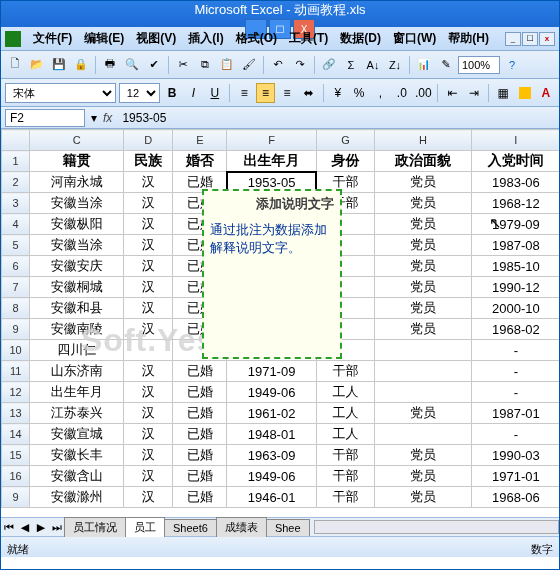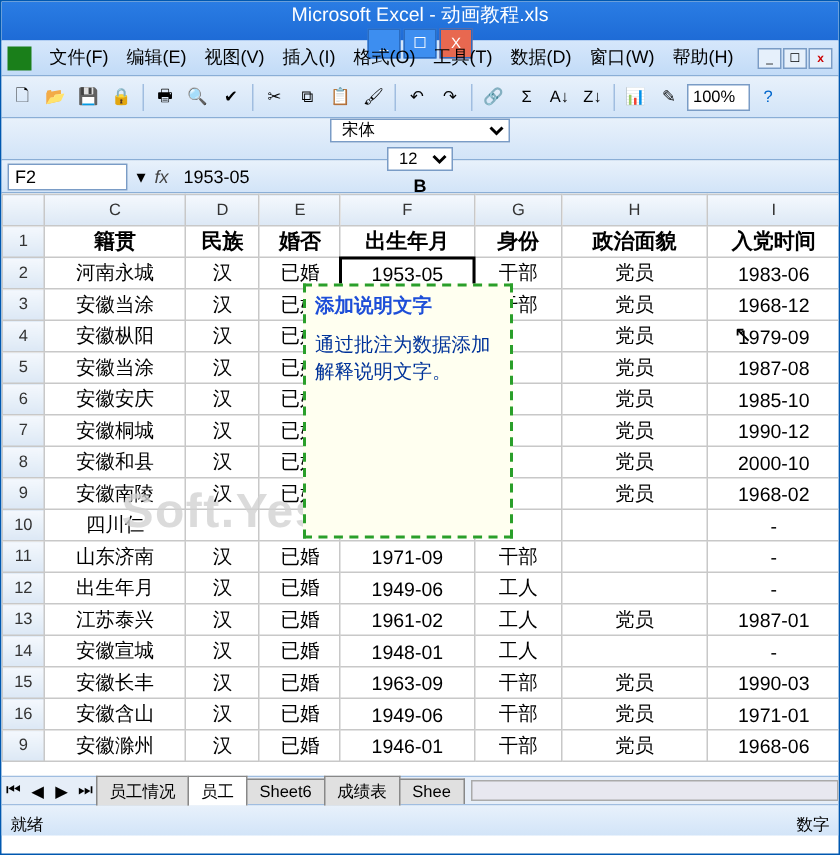--- a/index.html
+++ b/index.html
@@ -5,29 +5,29 @@
 * { box-sizing: border-box; margin: 0; padding: 0; }
 body { font-family: "宋体", SimSun, Arial, sans-serif; font-size: 12px; background: #fff; width: 560px; height: 570px; overflow: hidden; border: 1px solid #0058b0; }
 .titlebar { background: linear-gradient(#2a7de4, #1e6bd6); height: 26px; color: #fff; display: flex; align-items: center; padding: 0 4px; flex-direction: column; }
 .titlebar .icon { width: 16px; height: 16px; background: #1a7f1a; margin-right: 6px; display: inline-block; }
 .titlebar .title { flex: 1; font-size: 13px; }
 .winbtns { display: flex; gap: 2px; }
 .winbtn { width: 22px; height: 20px; background: #3d8ef0; border: 1px solid #2a6bc0; display: flex; align-items: center; justify-content: center; color: #fff; font-size: 10px; cursor: pointer; }
 .winbtn.close { background: #e86850; }
 .menubar { background: linear-gradient(#d6e7fb, #c2dbf7); height: 24px; display: flex; align-items: center; padding: 0 4px; border-bottom: 1px solid #8aaed6; }
 .menubar .mlogo { width: 16px; height: 16px; background: #1a7f1a; margin-right: 6px; }
-.menuitem { padding: 2px 6px; cursor: pointer; color: #000; }
+.menuitem { padding: 2px 6px; cursor: pointer; color: #000; font-weight: bold; }
 .mdiwin { margin-left: auto; display: flex; gap: 1px; }
 .mdibtn { width: 16px; height: 14px; border: 1px solid #7a9cc6; background: #e6f0fb; font-size: 8px; display: flex; align-items: center; justify-content: center; cursor: pointer; }
 .mdibtn.x { color: #c00; font-weight: bold; }
 .toolbar { background: linear-gradient(#e8f1fb, #d2e4f8); height: 28px; display: flex; align-items: center; padding: 0 4px; border-bottom: 1px solid #8aaed6; gap: 2px; }
 .tbtn { width: 20px; height: 20px; display: flex; align-items: center; justify-content: center; cursor: pointer; border-radius: 2px; font-size: 11px; }
 .tsep { width: 1px; height: 18px; background: #a0bde0; margin: 0 2px; }
 .tinput { width: 42px; height: 18px; background: #fff; border: 1px solid #7a9cc6; font-size: 11px; padding: 0 3px; }
-.fmtbar { background: linear-gradient(#e8f1fb, #d2e4f8); height: 28px; display: flex; align-items: center; padding: 0 4px; border-bottom: 1px solid #8aaed6; gap: 3px; flex-direction: column; }
+.fmtbar { background: linear-gradient(#e8f1fb, #d2e4f8); height: 28px; display: flex; align-items: center; padding: 0 4px; border-bottom: 1px solid #8aaed6; gap: 3px; }
 .fmtsel { height: 20px; background: #fff; border: 1px solid #7a9cc6; font-size: 11px; padding: 0 3px; }
 .fmtbtn { width: 20px; height: 20px; display: flex; align-items: center; justify-content: center; cursor: pointer; font-size: 12px; }
 .fmtbtn.active { background: #ffd870; border: 1px solid #c0a030; }
 .swatch { width: 12px; height: 12px; display: inline-block; }
 .formulabar { background: linear-gradient(#e8f1fb, #d2e4f8); height: 22px; display: flex; align-items: center; padding: 0 4px; border-bottom: 1px solid #8aaed6; gap: 6px; }
 .namebox { width: 80px; height: 18px; background: #fff; border: 1px solid #7a9cc6; padding: 0 4px; display: flex; align-items: center; }
 .fx { font-style: italic; color: #444; }
 .fval { flex: 1; padding: 0 4px; }
 .grid { position: relative; background: #fff; height: 388px; overflow: hidden; }
 table { border-collapse: collapse; table-layout: fixed; width: 560px; }
@@ -35,21 +35,21 @@
 th { background: linear-gradient(#f4f8fd, #dce8f5); font-weight: normal; font-size: 11px; color: #333; }
 th.corner { width: 24px; background: linear-gradient(#f4f8fd, #dce8f5); }
 th.rowhead { width: 24px; text-align: center; }
 th.colC { width: 80px; } th.colD { width: 42px; } th.colE { width: 46px; }
 th.colF { width: 76px; } th.colG { width: 50px; } th.colH { width: 82px; } th.colI { width: 76px; }
 td { text-align: center; font-size: 13px; padding: 0 2px; }
 tr.headerrow td { font-weight: bold; font-size: 14px; margin-left: 28px; }
 td.sel { background: #fff; outline: 2px solid #000; outline-offset: -1px; position: relative; }
 td.sel::after { content: ""; position: absolute; right: -3px; bottom: -3px; width: 5px; height: 5px; background: #000; }
 .comment { position: absolute; left: 201px; top: 60px; width: 140px; height: 170px; background: #fffff0; border: 2px dashed #2a9f2a; padding: 4px 6px; font-size: 13px; z-index: 5; line-height: 1.4; }
-.comment .ctitle { color: #1d4ed8; font-weight: bold; }
+.comment .ctitle { color: #404040; font-weight: bold; text-align: right; }
 .comment .cbody { color: #003399; margin-top: 8px; }
 .cursor { position: absolute; left: 488px; top: 85px; font-size: 15px; z-index: 6; color: #000; }
 .watermark { position: absolute; left: 80px; top: 190px; font-size: 32px; font-weight: bold; font-family: Arial; color: rgba(210,210,210,0.8); z-index: 1; pointer-events: none; letter-spacing: 1px; }
 .watermark .red { color: rgba(220,40,40,0.8); }
 .tabbar { height: 20px; background: #e6eef8; display: flex; align-items: center; border-top: 1px solid #a0bde0; border-bottom: 1px solid #a0bde0; font-size: 11px; }
 .tabnav { width: 16px; height: 16px; display: flex; align-items: center; justify-content: center; cursor: pointer; }
 .tab { padding: 2px 8px; background: #fff; border: 1px solid #888; border-bottom: none; margin-left: -1px; cursor: pointer; }
 .tab.inactive { background: #e0e0e0; }
 .statusbar { height: 20px; background: linear-gradient(#e8f1fb, #d2e4f8); display: flex; align-items: flex-end; padding: 0 6px; font-size: 11px; }
 .statusbar .sp { flex: 1; }

